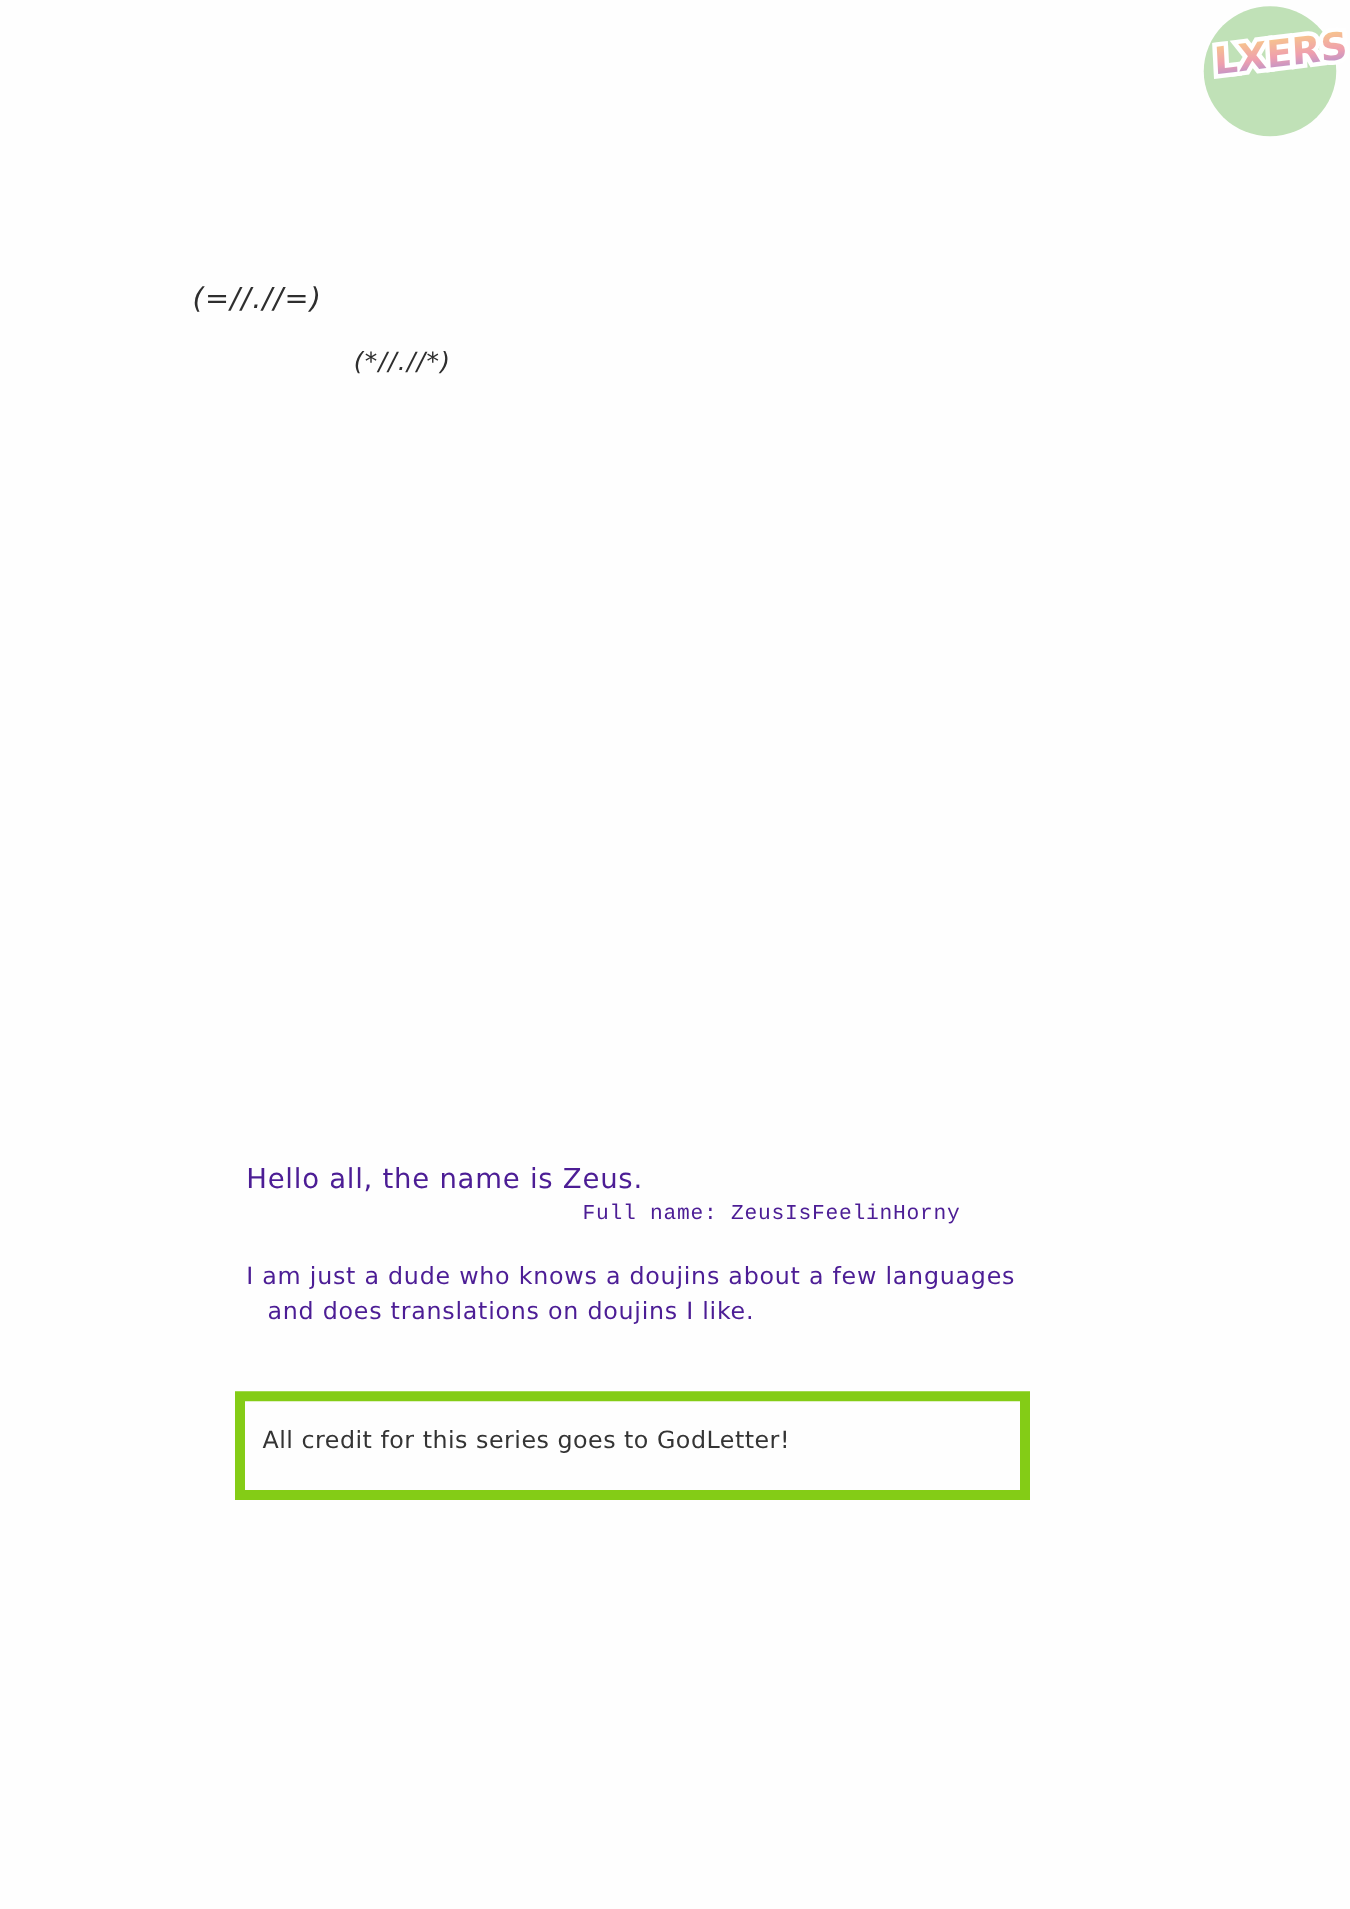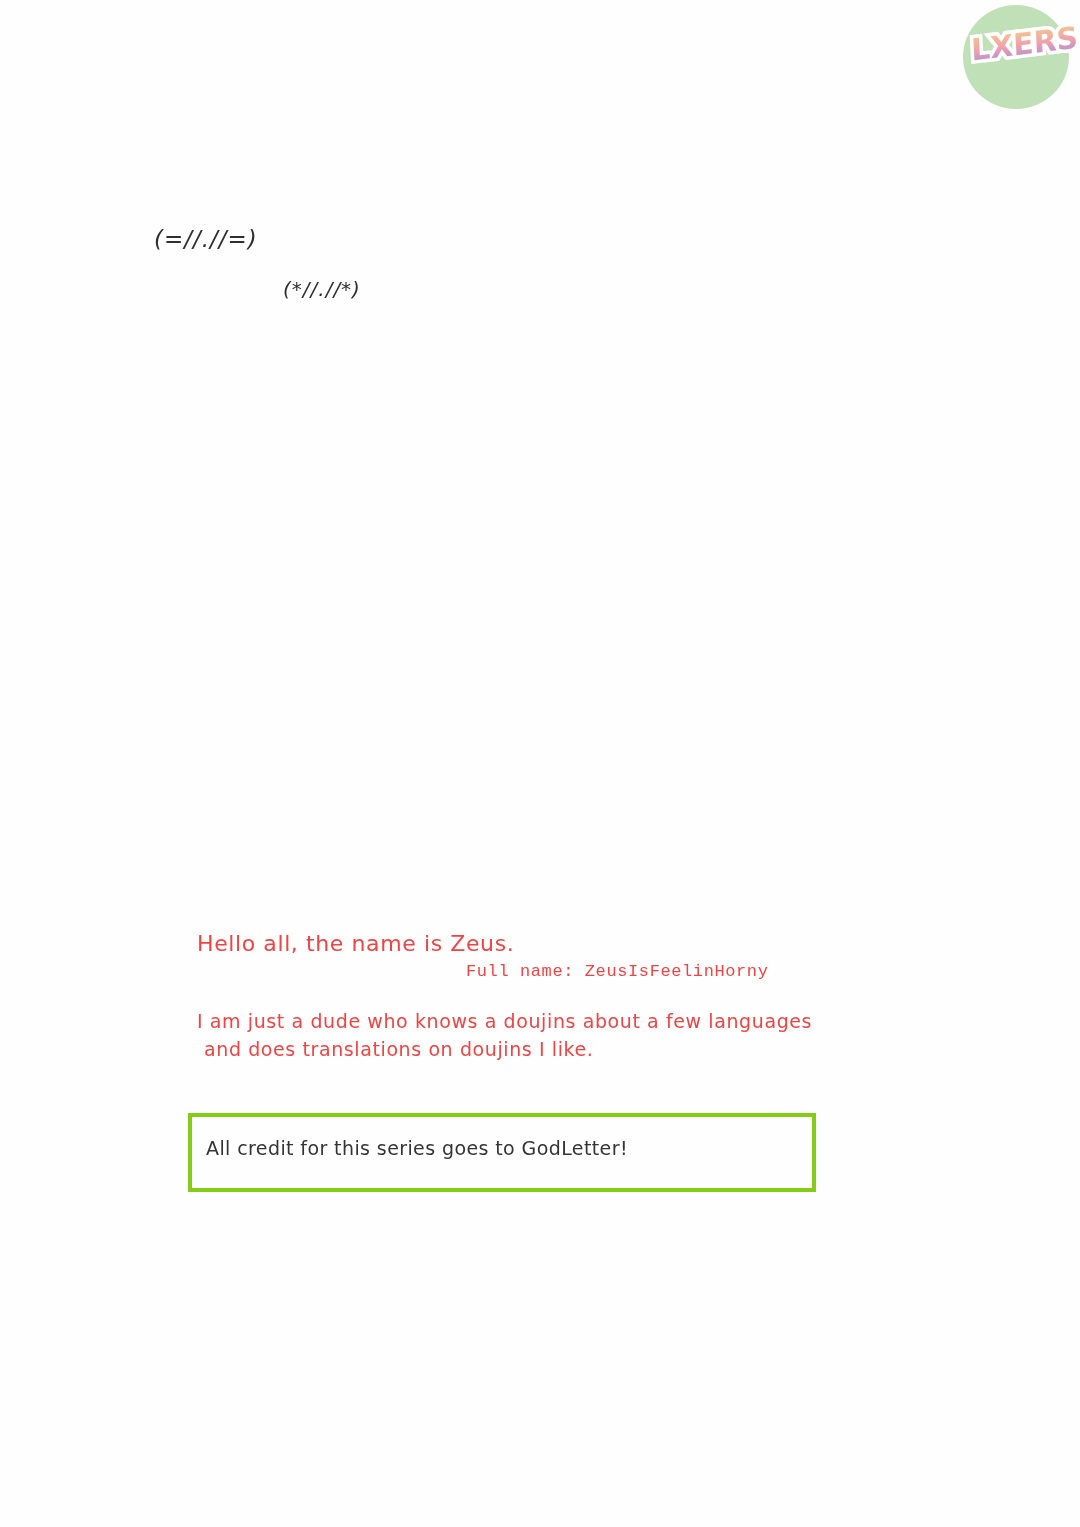--- a/index.html
+++ b/index.html
@@ -66,37 +66,37 @@
     color: #2e2e2e;
     letter-spacing: 1px;
     white-space: pre;
   }
   .emote-1 { left: 154px; top: 226px; font-size: 23px; }
   .emote-2 { left: 283px; top: 277px; font-size: 20px; }
 
   
   .hand {
     position: absolute;
-    color: #ef4444;
+    color: #4c1d95;
     letter-spacing: 0.6px;
     white-space: pre;
   }
   .greeting  { left: 197px; top: 931px;  font-size: 22px; }
   .full-name { left: 466px; top: 962px;  font-size: 17px; font-family: Liberation Mono, monospace; }
   .bio-1     { left: 197px; top: 1010px; font-size: 19px; }
-  .bio-2     { left: 204px; top: 1038px; font-size: 19px; }
+  .bio-2     { left: 214px; top: 1038px; font-size: 19px; }
 
   
   .credit-box {
     position: absolute;
     left: 188px;
     top: 1113px;
     width: 620px;
     height: 71px;
-    border: 4px solid #84cc16;
+    border: 8px solid #84cc16;
     background: #fefefe;
   }
   .credit-text {
     position: absolute;
     left: 14px;
     top: 20px;
     font-size: 19px;
     letter-spacing: 0.4px;
     color: #343434;
     white-space: pre;

